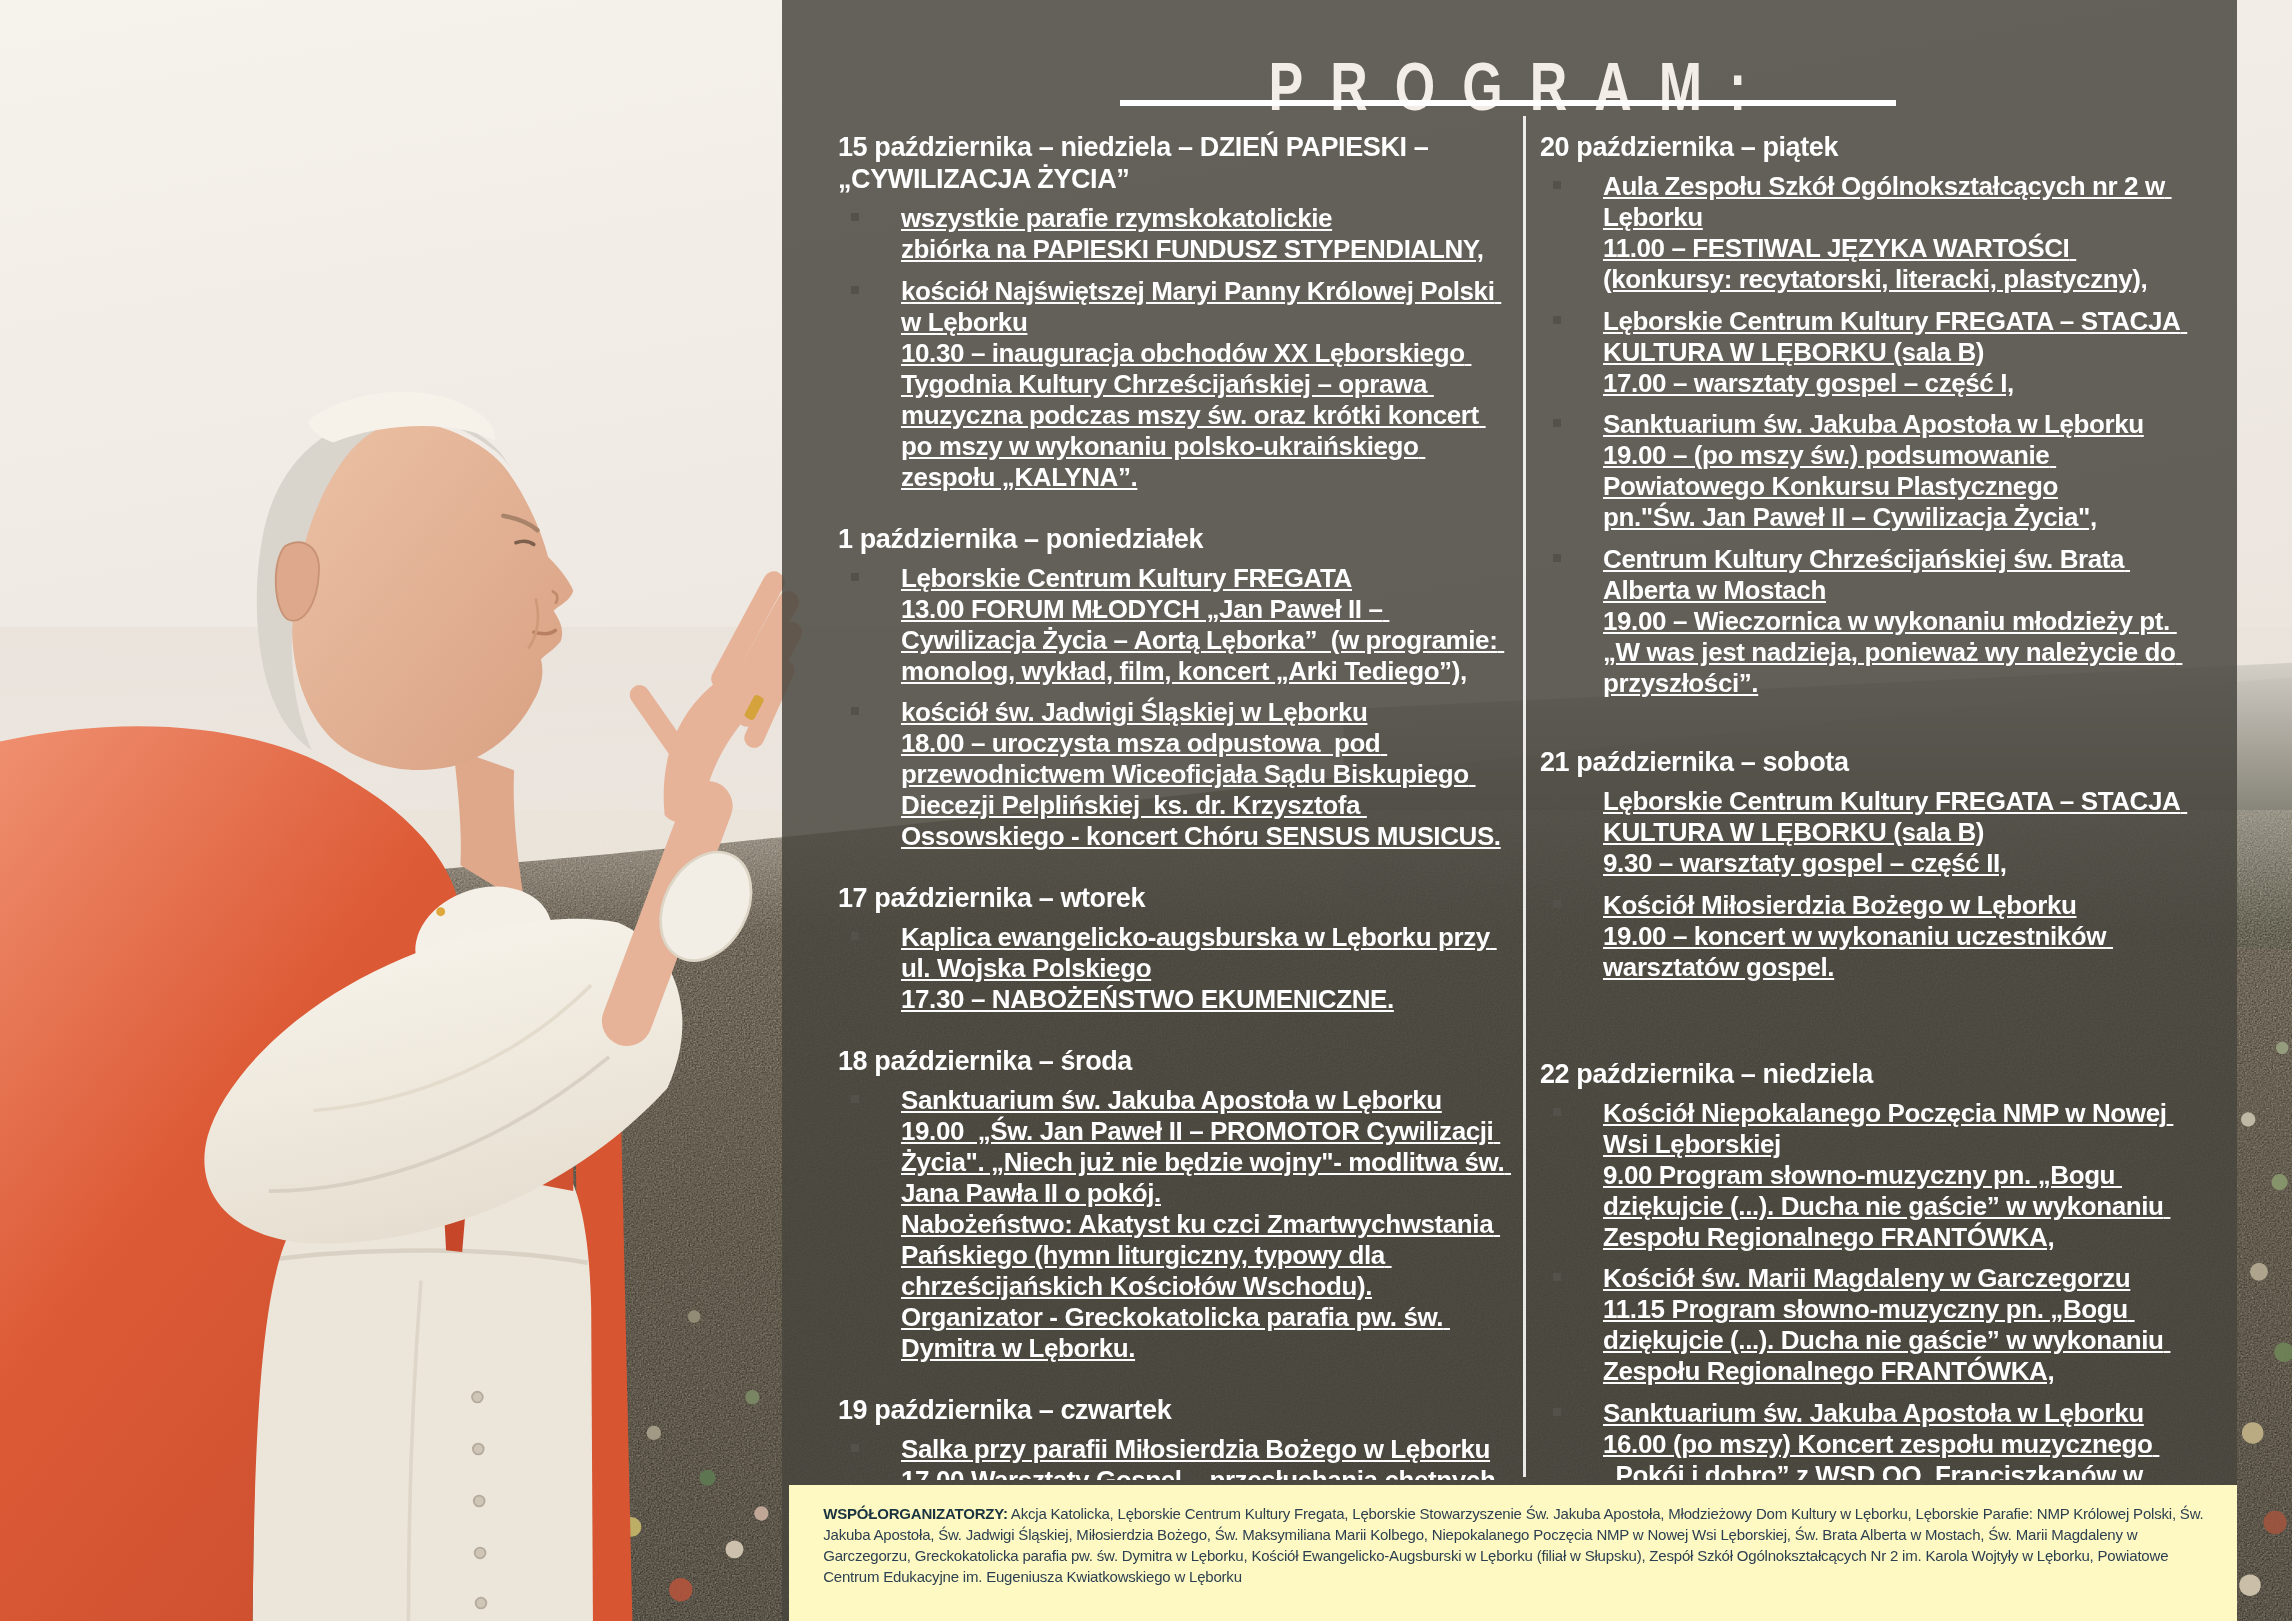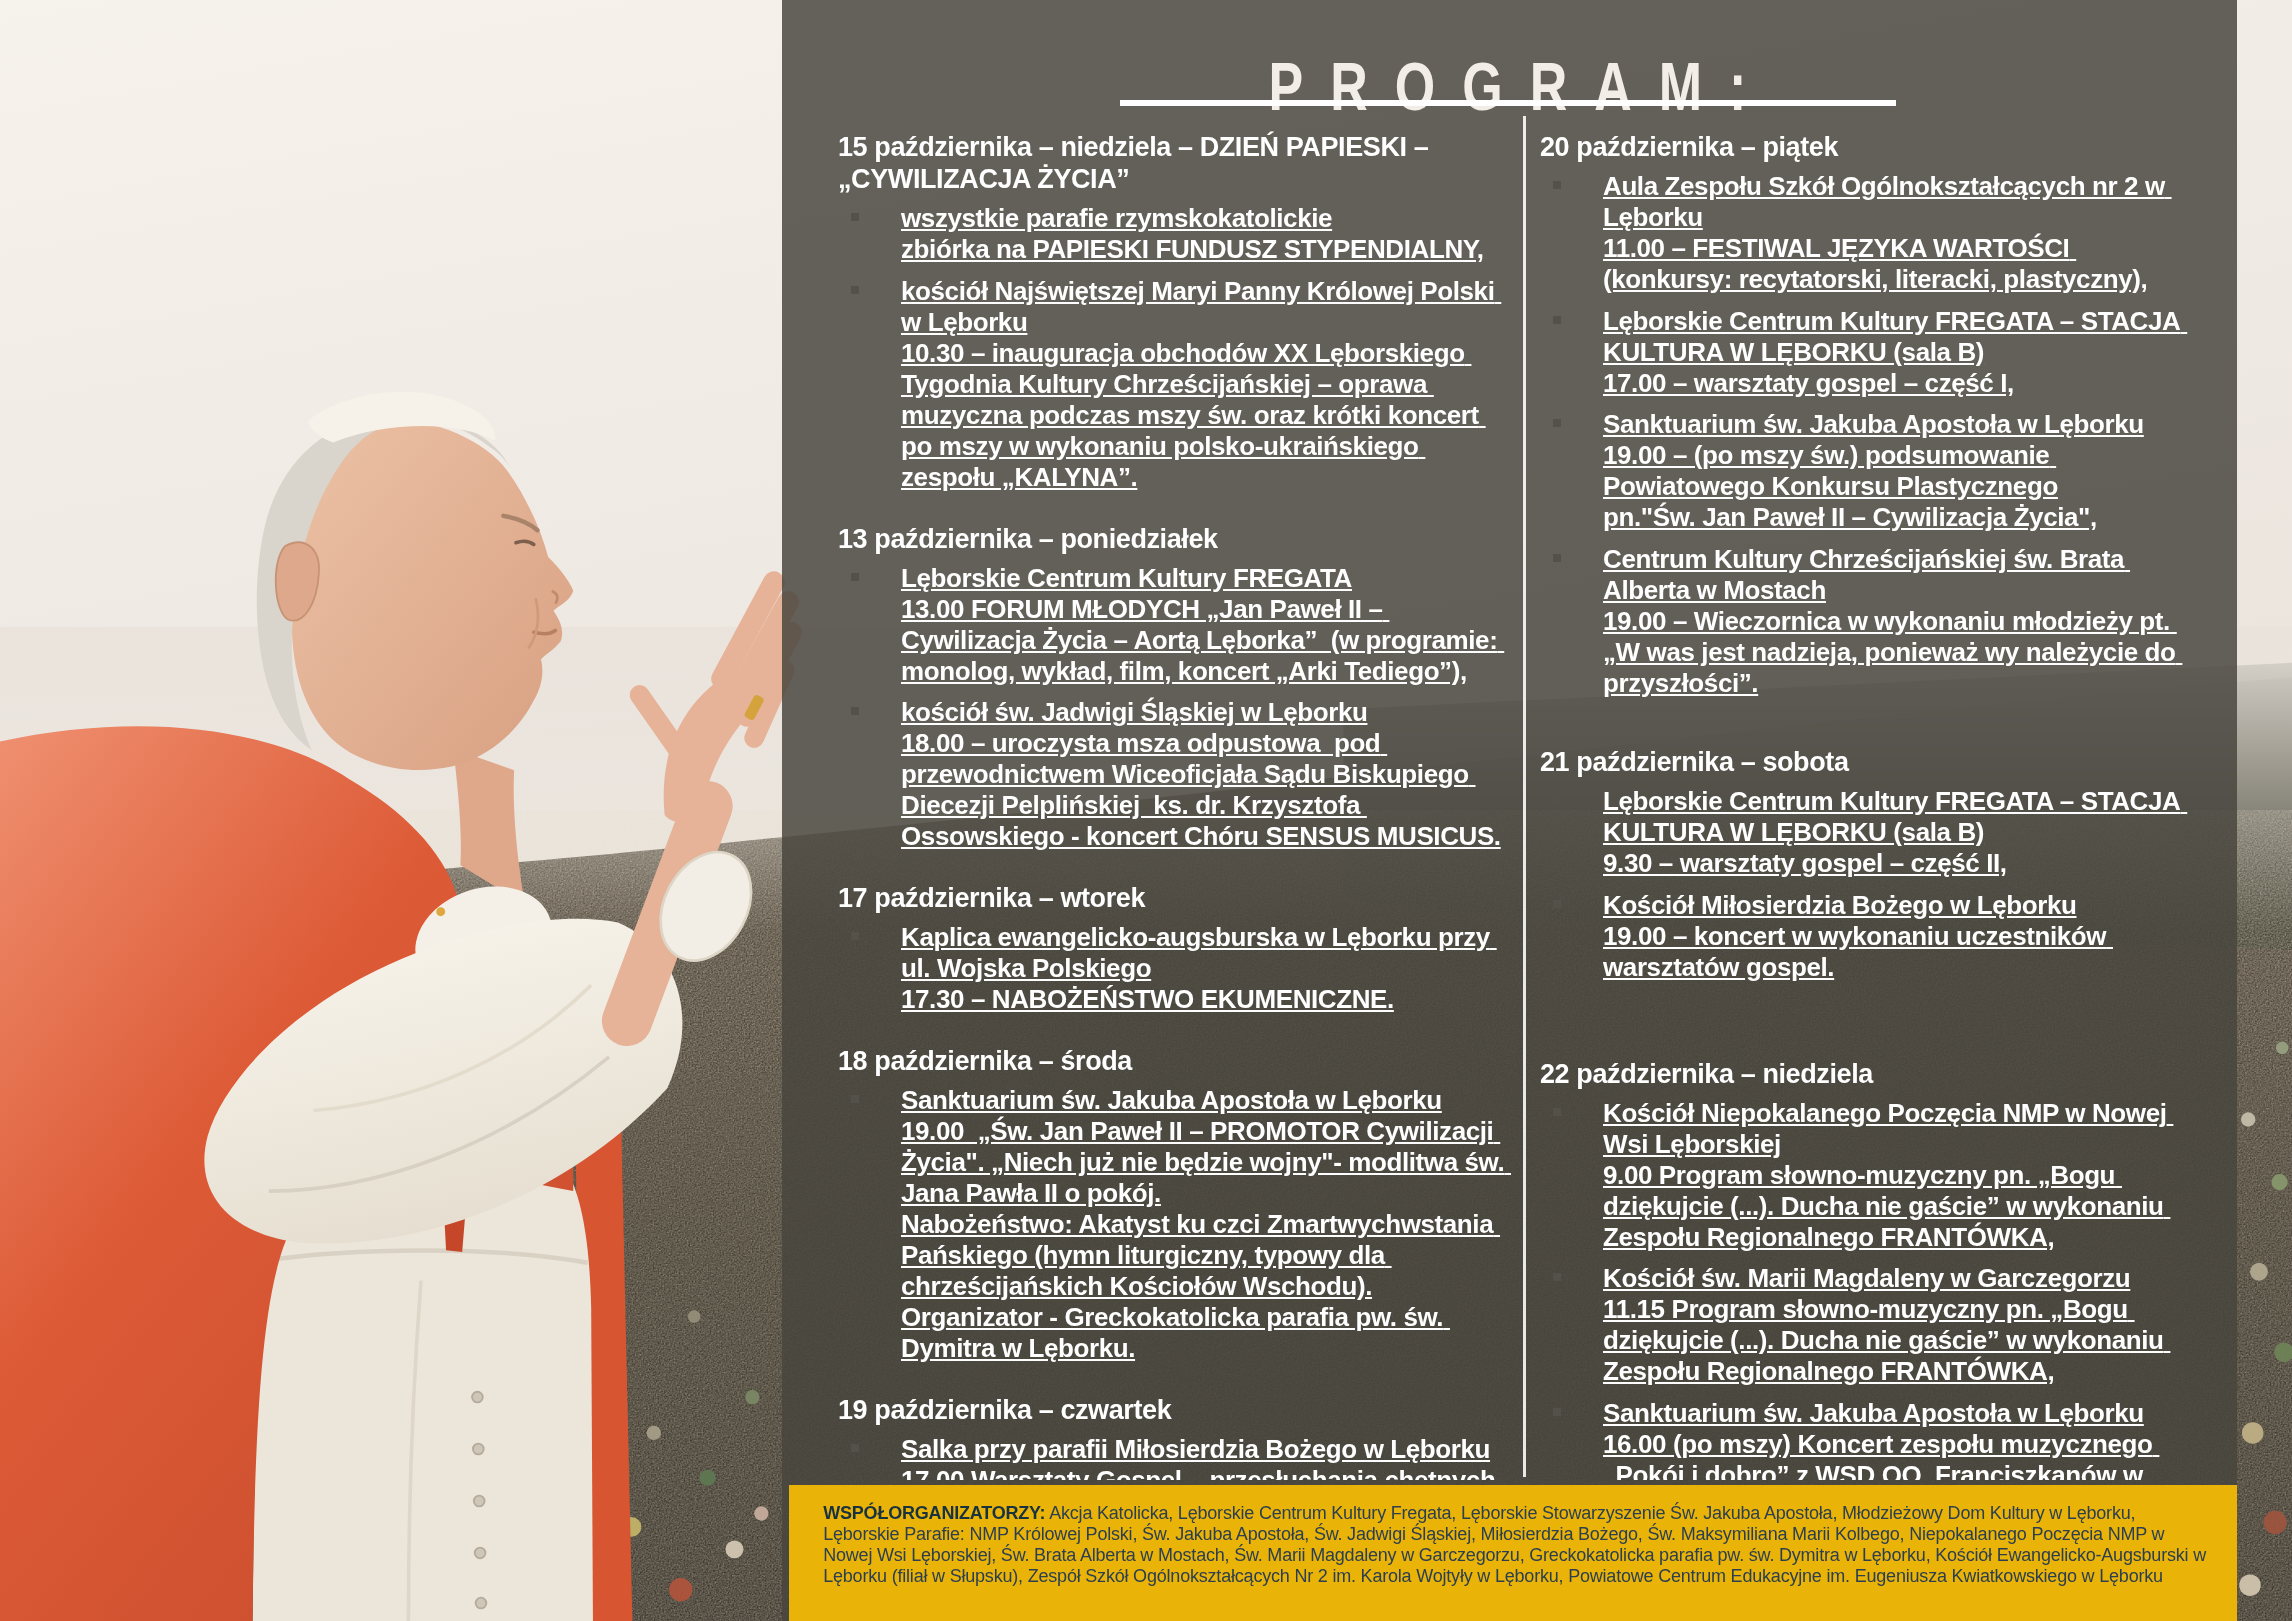--- a/index.html
+++ b/index.html
@@ -23,22 +23,22 @@
   .sec{margin:0 0 30px 0;}
   .col-right .sec{margin-bottom:47px;}
   .col-right .sec:nth-child(2){margin-bottom:75px;}
   .date{margin:0 0 8px 0;font-size:27px;line-height:32px;font-weight:700;}
   .items{list-style:none;margin:0;padding:0;}
   .item{position:relative;padding-left:63px;margin-bottom:10.7px;text-decoration:underline;}
   .item .bullet{position:absolute;left:12.5px;top:9.9px;width:8px;height:8px;background:#54514a;}
   .item-text{white-space:pre-wrap;}
 
   .poster-footer{position:absolute;left:7.2px;right:0;bottom:0;height:136px;
-          background:#eab308;color:#2b3f50;padding:18px 30px 0 34px;box-sizing:border-box;
-          font-size:18px;line-height:21px;font-weight:500;letter-spacing:-0.2px;}
+          background:#fef9c3;color:#2b3f50;padding:18px 30px 0 34px;box-sizing:border-box;
+          font-size:15px;line-height:21px;font-weight:500;letter-spacing:-0.2px;}
   .poster-footer p{margin:0 0 9.9px 0;}
   .poster-footer .flabel{font-weight:800;color:#19323f;}
 </style>
 </head>
 <body>
 
 <div class="canvas">
 
   <svg class="photo" viewBox="0 0 2560 1810" preserveAspectRatio="none" aria-hidden="true">
     <defs>
@@ -199,21 +199,21 @@
 
   <li class="item">
     <span class="bullet"></span>
     <span class="item-text">kościół Najświętszej Maryi Panny Królowej Polski w Lęborku
 10.30 – inauguracja obchodów XX Lęborskiego Tygodnia Kultury Chrześcijańskiej – oprawa muzyczna podczas mszy św. oraz krótki koncert po mszy w wykonaniu polsko-ukraińskiego zespołu „KALYNA”.</span>
   </li>
 </ul>
   </section>
 
   <section class="sec">
-    <h3 class="date">13 października – poniedziałek</h3>
+    <h3 class="date">1 października – poniedziałek</h3>
     <ul class="items">
   <li class="item">
     <span class="bullet"></span>
     <span class="item-text">Lęborskie Centrum Kultury FREGATA
 13.00 FORUM MŁODYCH „Jan Paweł II – Cywilizacja Życia – Aortą Lęborka”  (w programie: monolog, wykład, film, koncert „Arki Tediego”),</span>
   </li>
 
   <li class="item">
     <span class="bullet"></span>
     <span class="item-text">kościół św. Jadwigi Śląskiej w Lęborku

